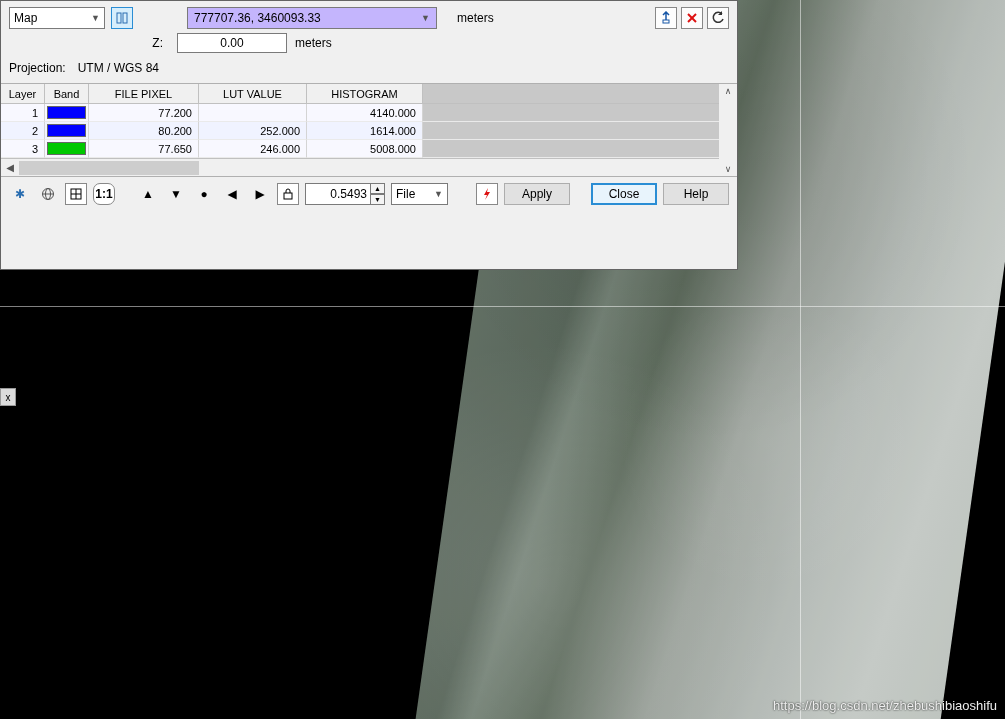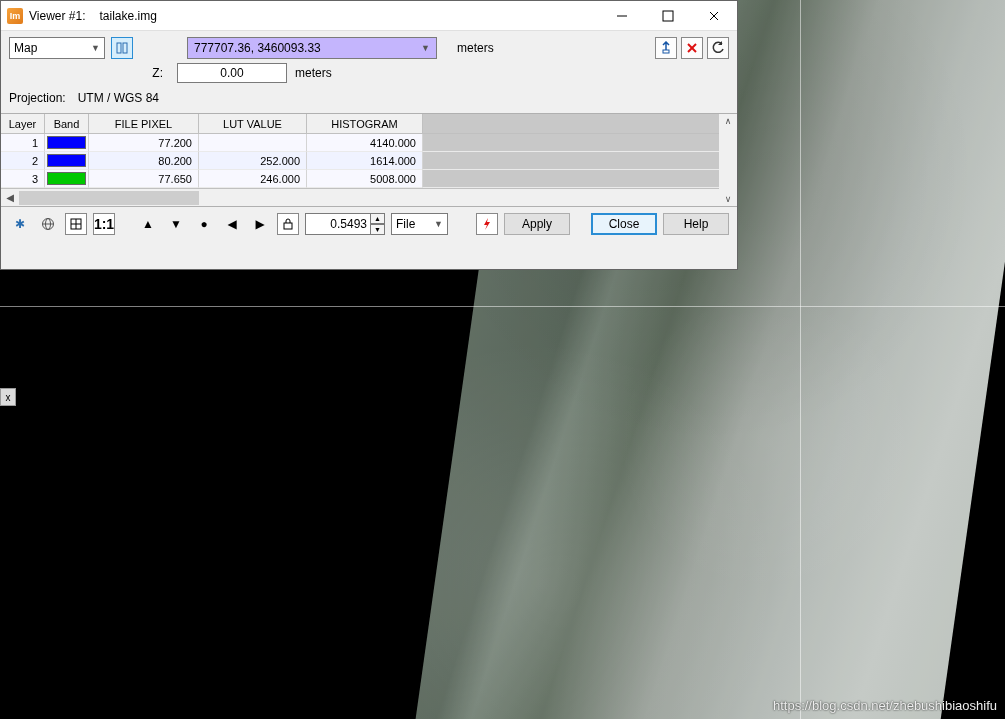--- a/index.html
+++ b/index.html
@@ -112,42 +112,20 @@
 </div>
 <div class="crosshair-h"></div>
 <div class="crosshair-v"></div>
 
 <div class="watermark">https://blog.csdn.net/zhebushibiaoshifu</div>
 
 <div class="side-close">x</div>
 
 <div class="viewer-window">
 
-  <div class="titlebar">
-    <div class="app-icon">Im</div>
-    <div class="title-text">Viewer #1:</div>
-    <div class="title-file">tailake.img</div>
-    <div class="title-spacer"></div>
-    <div class="win-btn">
-      <svg class="icon-svg" viewBox="0 0 14 14">
-          <line x1="2" y1="7" x2="12" y2="7" stroke="#000"></line>
-        </svg>
-    </div>
-    <div class="win-btn">
-      <svg class="icon-svg" viewBox="0 0 14 14">
-          <rect x="2" y="2" width="10" height="10" fill="none" stroke="#000"></rect>
-        </svg>
-    </div>
-    <div class="win-btn close">
-      <svg class="icon-svg" viewBox="0 0 14 14">
-          <line x1="3" y1="3" x2="11" y2="11" stroke="#000"></line>
-          <line x1="11" y1="3" x2="3" y2="11" stroke="#000"></line>
-        </svg>
-    </div>
-  </div>
 
   <div class="controls-row">
     <div class="combo map-combo">
       <span>Map</span>
       <span class="arrow">▼</span>
     </div>
     <div class="btn-square active">
       <svg class="icon-svg" viewBox="0 0 14 14">
           <rect x="2" y="2" width="4" height="10" fill="none" stroke="#2a6db0"></rect>
           <rect x="8" y="2" width="4" height="10" fill="none" stroke="#2a6db0"></rect>
@@ -255,21 +233,21 @@
           <line x1="1.5" y1="7" x2="12.5" y2="7" stroke="#555"></line>
         </svg>
     </div>
     <div class="icon-btn framed">
       <svg class="icon-svg" viewBox="0 0 14 14">
           <rect x="2" y="2" width="10" height="10" fill="none" stroke="#000"></rect>
           <line x1="7" y1="2" x2="7" y2="12" stroke="#000"></line>
           <line x1="2" y1="7" x2="12" y2="7" stroke="#000"></line>
         </svg>
     </div>
-    <div class="icon-btn framed" style="font-size:14px;font-weight:bold;">1:1</div>
+    <div class="icon-btn framed" style="font-size:12px;font-weight:bold;border-radius:7px;">1:1</div>
     <div style="width:10px"></div>
     <div class="icon-btn">▲</div>
     <div class="icon-btn">▼</div>
     <div class="icon-btn">●</div>
     <div class="icon-btn">◀</div>
     <div class="icon-btn">▶</div>
     <div class="icon-btn framed">
       <svg class="icon-svg" viewBox="0 0 14 14">
           <rect x="3" y="6" width="8" height="6" fill="none" stroke="#000"></rect>
           <path d="M5 6 V4 a2 2 0 0 1 4 0 V6" fill="none" stroke="#000"></path>

